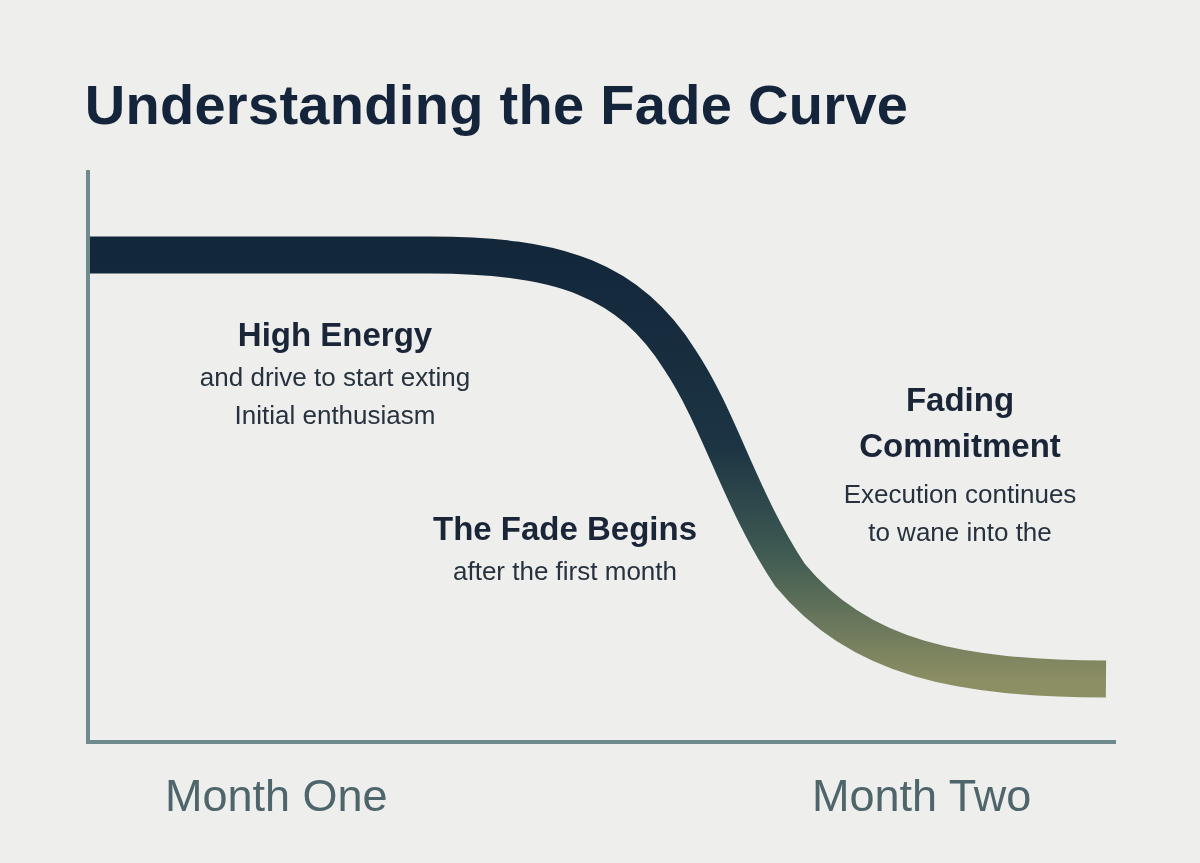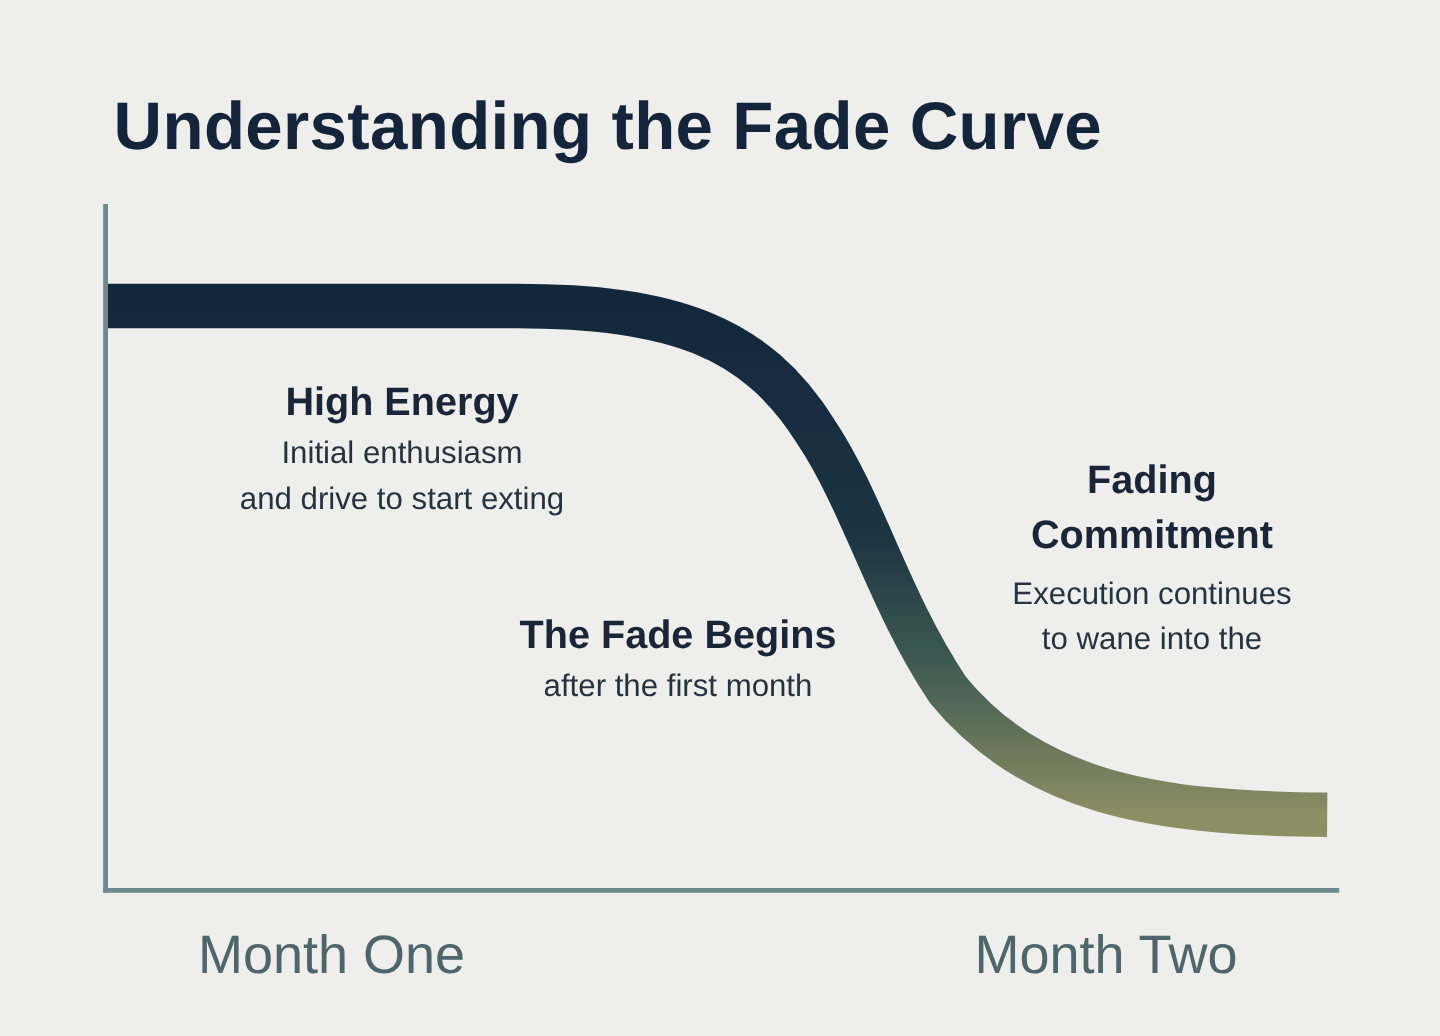--- a/index.html
+++ b/index.html
@@ -3,21 +3,21 @@
   <meta charset="utf-8">
   <style>
     html, body { margin: 0; padding: 0; }
     body {
       width: 1200px; height: 863px; overflow: hidden;
       background: #eeeeec;
       font-family: "Liberation Sans", "DejaVu Sans", sans-serif;
       position: relative;
     }
     .title {
-      position: absolute; left: 12px; width: 989px; top: 72px;
+      position: absolute; left: 2px; width: 989px; top: 72px;
       text-align: center; font-size: 56px; font-weight: 700;
       color: #14243a; letter-spacing: 0.3px;
     }
     svg.chart { position: absolute; left: 0; top: 0; }
     .label {
       position: absolute; text-align: center; color: #1a2638;
     }
     .label .head { font-size: 33px; font-weight: 700; line-height: 46px; }
     .label .desc { font-size: 26px; font-weight: 400; line-height: 38px; color: #27323f; }
     .axis-label {
@@ -41,22 +41,22 @@
 
   <line x1="88" y1="170" x2="88" y2="744" stroke="#6f8a8e" stroke-width="4"></line>
 
   <line x1="86" y1="742" x2="1116" y2="742" stroke="#6f8a8e" stroke-width="4"></line>
 
   <path fill="none" stroke="url(#curveGrad)" stroke-width="37" stroke-linecap="butt" d="M 90 255 L 430 255 C 560 255, 630 280, 680 360 C 720 420, 740 500, 790 575 C 860 660, 960 678, 1106 679"></path>
 </svg>
 
 <div class="label" style="left:160px; top:312px; width:350px;">
   <div class="head">High Energy</div>
+  <div class="desc">and drive to start exting</div>
   <div class="desc">Initial enthusiasm</div>
-  <div class="desc">and drive to start exting</div>
 </div>
 
 <div class="label" style="left:400px; top:506px; width:330px;">
   <div class="head">The Fade Begins</div>
   <div class="desc">after the first month</div>
 </div>
 
 <div class="label" style="left:800px; top:377px; width:320px;">
   <div class="head">Fading</div>
   <div class="head">Commitment</div>

